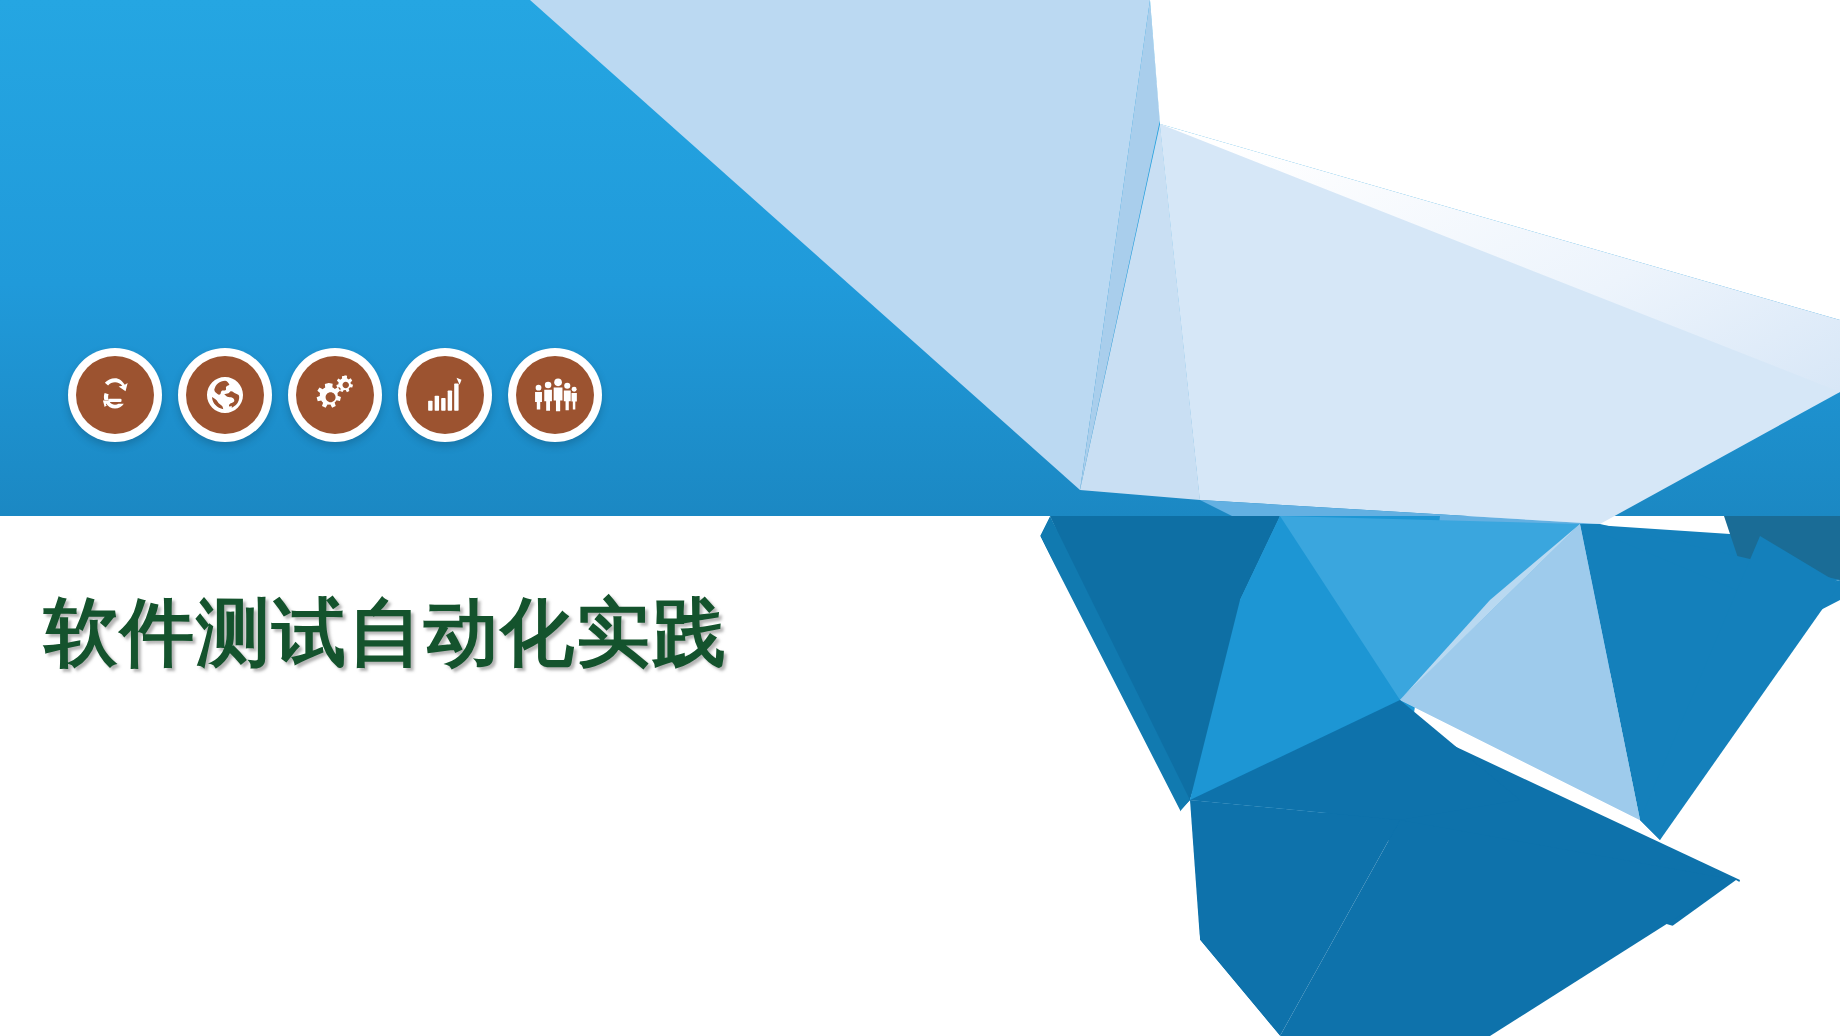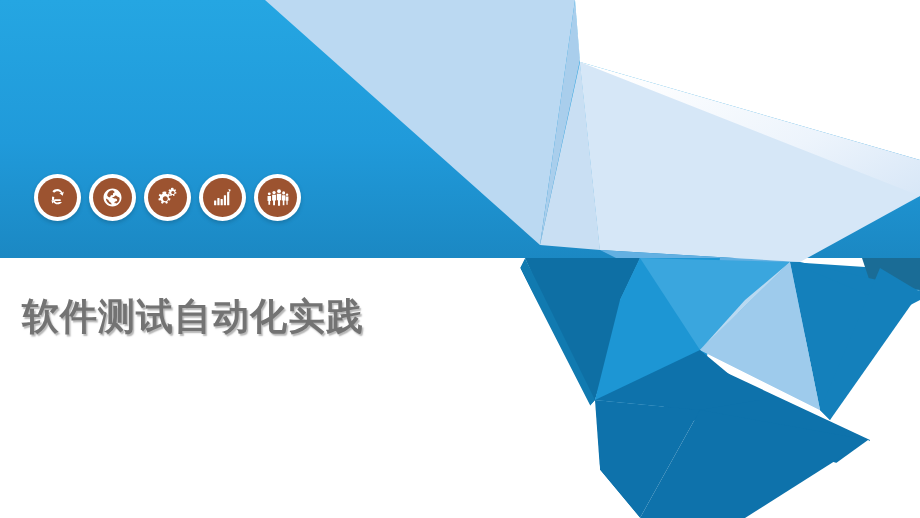--- a/index.html
+++ b/index.html
@@ -78,21 +78,21 @@
 
   
   #slide-title {
     position: absolute;
     left: 22px;
     top: 292px;
     font-family: "Liberation Sans", "DejaVu Sans", sans-serif;
     font-weight: bold;
     font-size: 37px;
     letter-spacing: 1px;
-    color: #737373;
+    color: #14532d;
     text-shadow: 1.5px 1.5px 1.5px rgba(120,120,120,0.55);
     white-space: nowrap;
     z-index: 6;
   }
 </style>
 </head>
 <body>
 
 <div id="slide">
 

